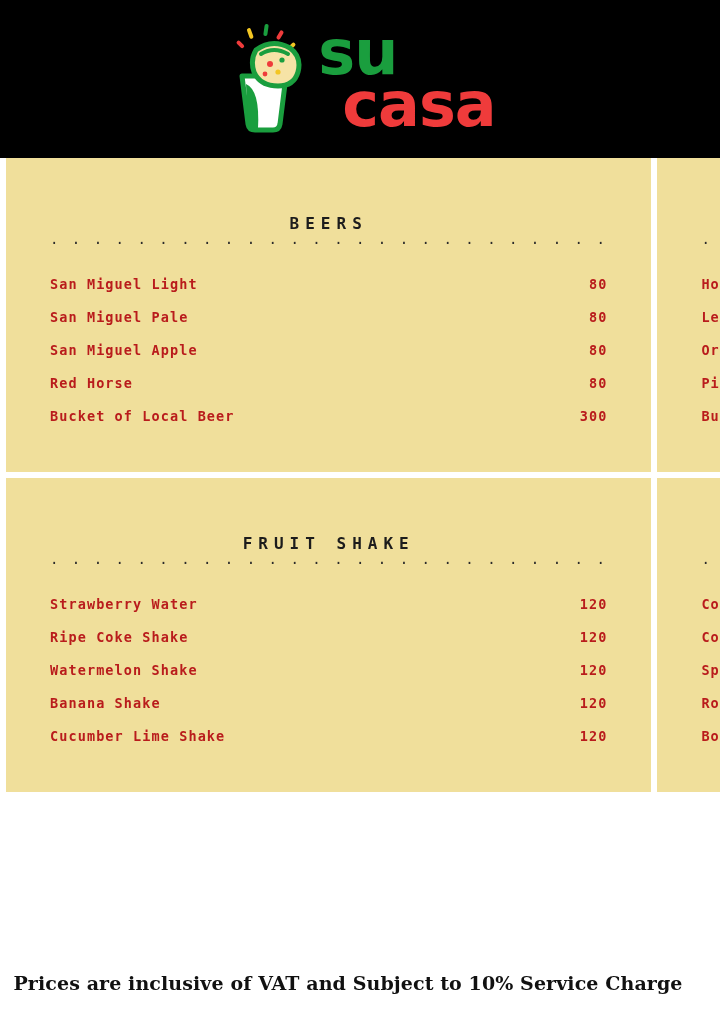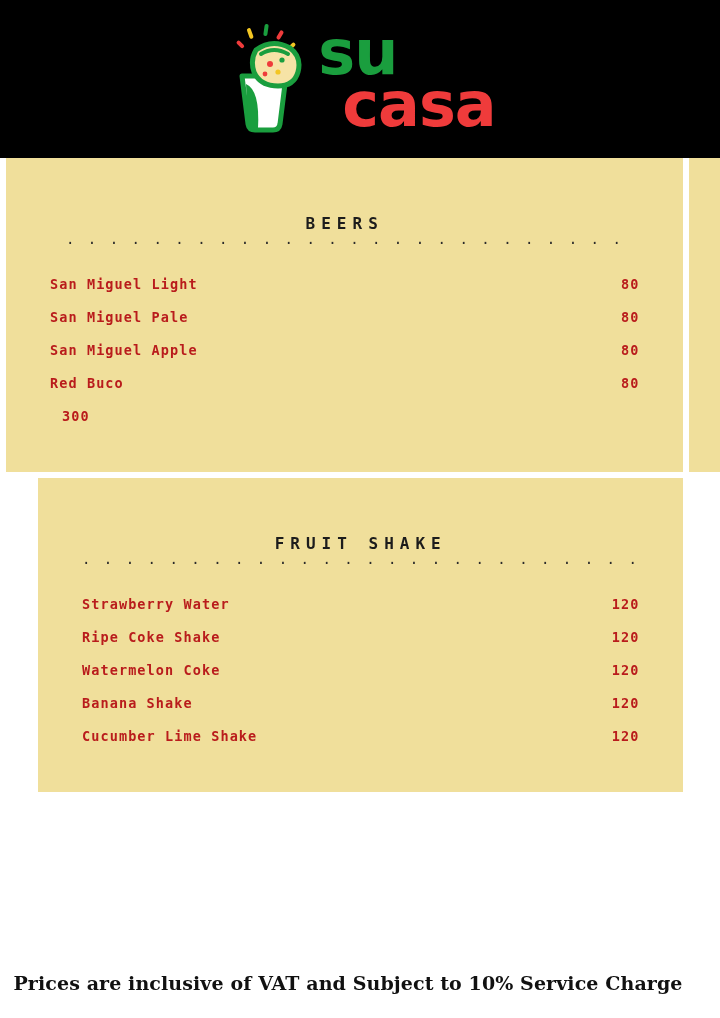--- a/index.html
+++ b/index.html
@@ -108,21 +108,20 @@
     white-space: nowrap;
   }
   .item-price {
     white-space: nowrap;
     padding-left: 12px;
     text-align: center;
   }
 
   
   .menu-card.row2 {
-    margin-left: 32px;
   }
 
   
   .footer {
     position: absolute;
     left: 0;
     bottom: 0;
     width: 696px;
     height: 70px;
     display: flex;
@@ -187,24 +186,25 @@
       </div>
       <div class="item-row">
         <span class="item-name">San Miguel Pale</span>
         <span class="item-price">80</span>
       </div>
       <div class="item-row">
         <span class="item-name">San Miguel Apple</span>
         <span class="item-price">80</span>
       </div>
       <div class="item-row">
-        <span class="item-name">Red Buco</span>
-        <span class="item-price">80</span>
-      </div>
-      <div class="item-row">
+        <span class="item-name">Red Horse</span>
+        <span class="item-price">80</span>
+      </div>
+      <div class="item-row">
+        <span class="item-name">Bucket of Local Beer</span>
         <span class="item-price">300</span>
       </div>
     </div>
   </section>
 
   <section class="menu-card">
     <h2 class="card-title">JUICES</h2>
     <div class="card-rule">· · · · · · · · · · · · · · · · · · · · · · · · · ·</div>
     <div class="items">
       <div class="item-row">
@@ -236,21 +236,21 @@
     <div class="items">
       <div class="item-row">
         <span class="item-name">Strawberry Water</span>
         <span class="item-price">120</span>
       </div>
       <div class="item-row">
         <span class="item-name">Ripe Coke Shake</span>
         <span class="item-price">120</span>
       </div>
       <div class="item-row">
-        <span class="item-name">Watermelon Coke</span>
+        <span class="item-name">Watermelon Shake</span>
         <span class="item-price">120</span>
       </div>
       <div class="item-row">
         <span class="item-name">Banana Shake</span>
         <span class="item-price">120</span>
       </div>
       <div class="item-row">
         <span class="item-name">Cucumber Lime Shake</span>
         <span class="item-price">120</span>
       </div>

